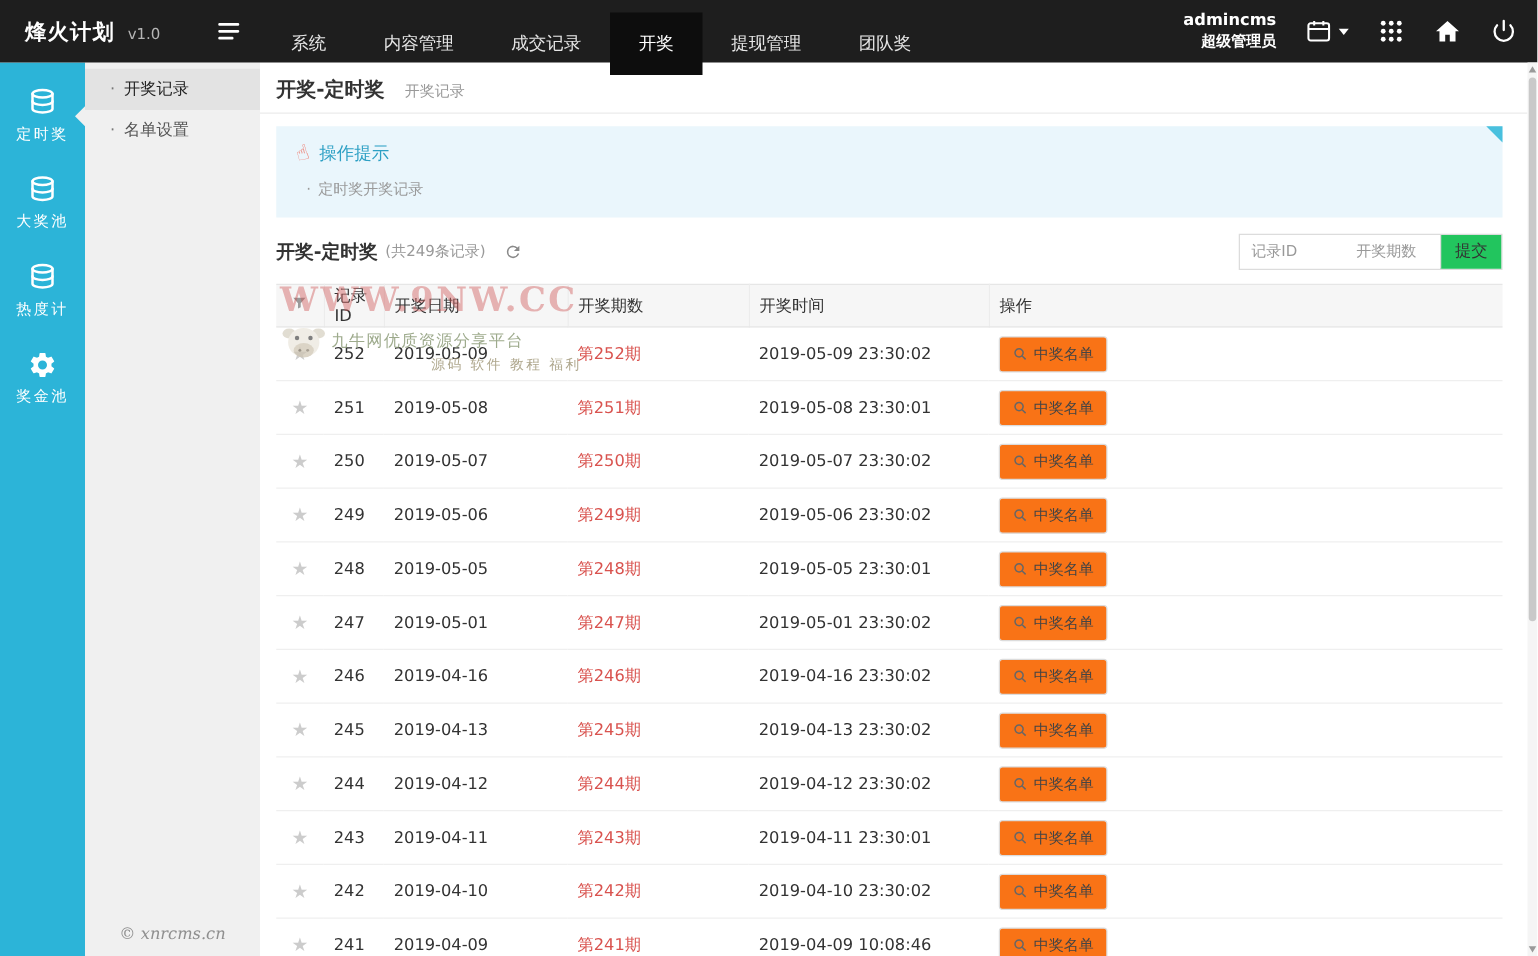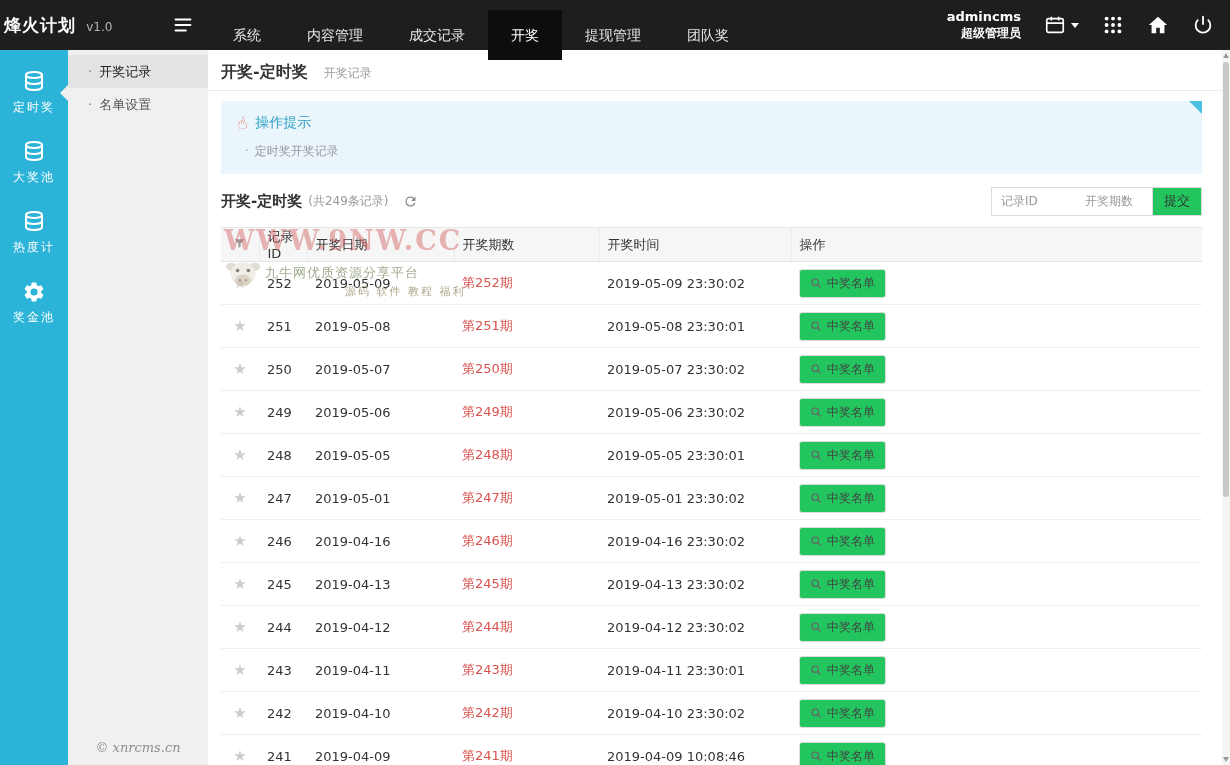--- a/index.html
+++ b/index.html
@@ -2,21 +2,21 @@
 <html><head>
 <meta charset="utf-8">
 <style>
   * { margin:0; padding:0; box-sizing:border-box; }
   html,body { width:1230px; height:765px; overflow:hidden; }
   body { position:relative; font-family:"DejaVu Sans","Liberation Sans",sans-serif; font-size:13px; color:#333; background:#fff; }
   a { text-decoration:none; }
 
   
   .topbar { position:absolute; top:0; left:0; width:1230px; height:50px; background:#1e1e1e; display:flex; align-items:center; z-index:30; }
-  .logo { width:172px; padding-left:4px; white-space:nowrap; }
+  .logo { width:172px; padding-left:20px; white-space:nowrap; }
   .logo-text { color:#fff; font-size:17px; font-weight:bold; letter-spacing:1px; }
   .logo-ver { color:#b5b5b5; font-size:12px; margin-left:6px; }
   .hamburger { width:22px; height:22px; margin-right:16px; cursor:pointer; flex:none; }
   .hamburger svg { width:22px; height:22px; display:block; }
   .topnav { display:flex; height:50px;margin-top:20px; }
   .nav-item { display:block; line-height:50px; padding:0 23px; color:#e6e6e6; font-size:14px; cursor:pointer; white-space:nowrap; }
   .nav-item.active { background:#0d0d0d; color:#fff; }
   .topbar-right { margin-left:auto; display:flex; align-items:center; gap:23px; padding-right:16px; }
   .userinfo { text-align:right; color:#fff; line-height:1.25; cursor:pointer; white-space:nowrap; }
   .user-name { font-size:13px; font-weight:bold; }
@@ -70,21 +70,21 @@
   .table-wrap { position:relative; margin:11px 20px 0 13px; }
   table { width:100%; border-collapse:collapse; table-layout:fixed; }
   thead th { background:#f6f6f6; border-top:1px solid #e6e6e6; border-bottom:1px solid #e6e6e6; border-right:1px solid #ececec; height:30px; font-weight:normal; font-size:13px; color:#333; text-align:left; padding:0 0 0 8px; }
   thead th:last-child { border-right:none; }
   tbody td { height:43px; border-bottom:1px solid #efefef; font-size:13px; color:#333; padding:0 0 0 8px; }
   .col-star { text-align:center; padding:0 !important; }
   .star { color:#ccc; font-size:15px; cursor:pointer; }
   .funnel { display:inline-block; width:13px; height:13px; cursor:pointer; }
   .funnel svg { width:13px; height:13px; display:block; margin:0 auto; }
   .period { color:#d9534f; cursor:pointer; }
-  .btn-winners { display:inline-flex; align-items:center; gap:5px; border:1px solid #dcdcdc; background:#22c55e; border-radius:3px; padding:5px 10px; font-size:12px; color:#444; cursor:pointer; font-family:inherit; }
+  .btn-winners { display:inline-flex; align-items:center; gap:5px; border:1px solid #dcdcdc; background:#f97316; border-radius:3px; padding:5px 10px; font-size:12px; color:#444; cursor:pointer; font-family:inherit; }
   .mag { display:inline-block; width:12px; height:12px; }
   .mag svg { width:12px; height:12px; display:block; }
 
   
   .wm-main { position:absolute; top:-2px; left:3px; z-index:6; font-size:27px; font-weight:bold; letter-spacing:2px; color:rgba(205,80,80,0.42); pointer-events:none; font-family:"DejaVu Serif","Liberation Serif",serif; }
   .wm-logo { position:absolute; top:30px; left:4px; z-index:6; opacity:.75; pointer-events:none; }
   .wm-sub { position:absolute; top:37px; left:44px; z-index:6; font-size:13px; color:rgba(140,155,120,0.85); pointer-events:none; letter-spacing:1px; }
   .wm-sub2 { position:absolute; top:57px; left:124px; z-index:6; font-size:11px; color:rgba(160,150,120,0.85); pointer-events:none; letter-spacing:2px; }
 
   

